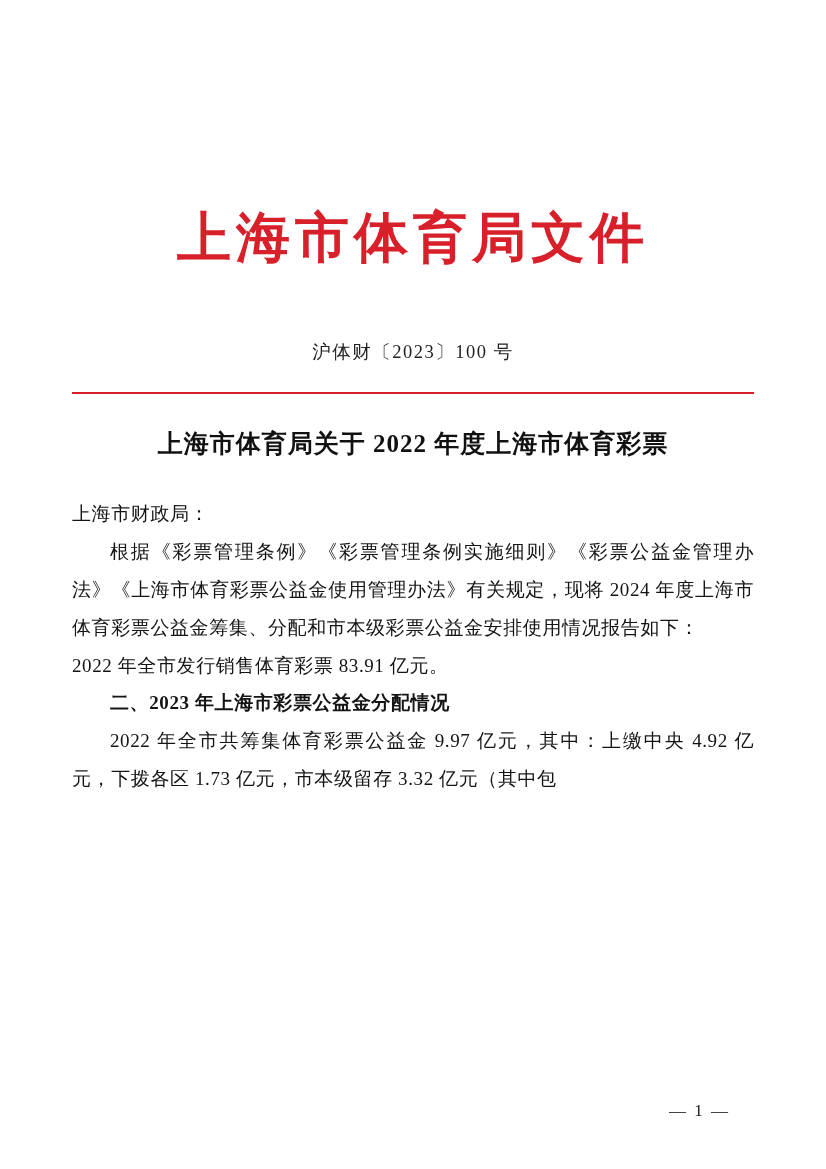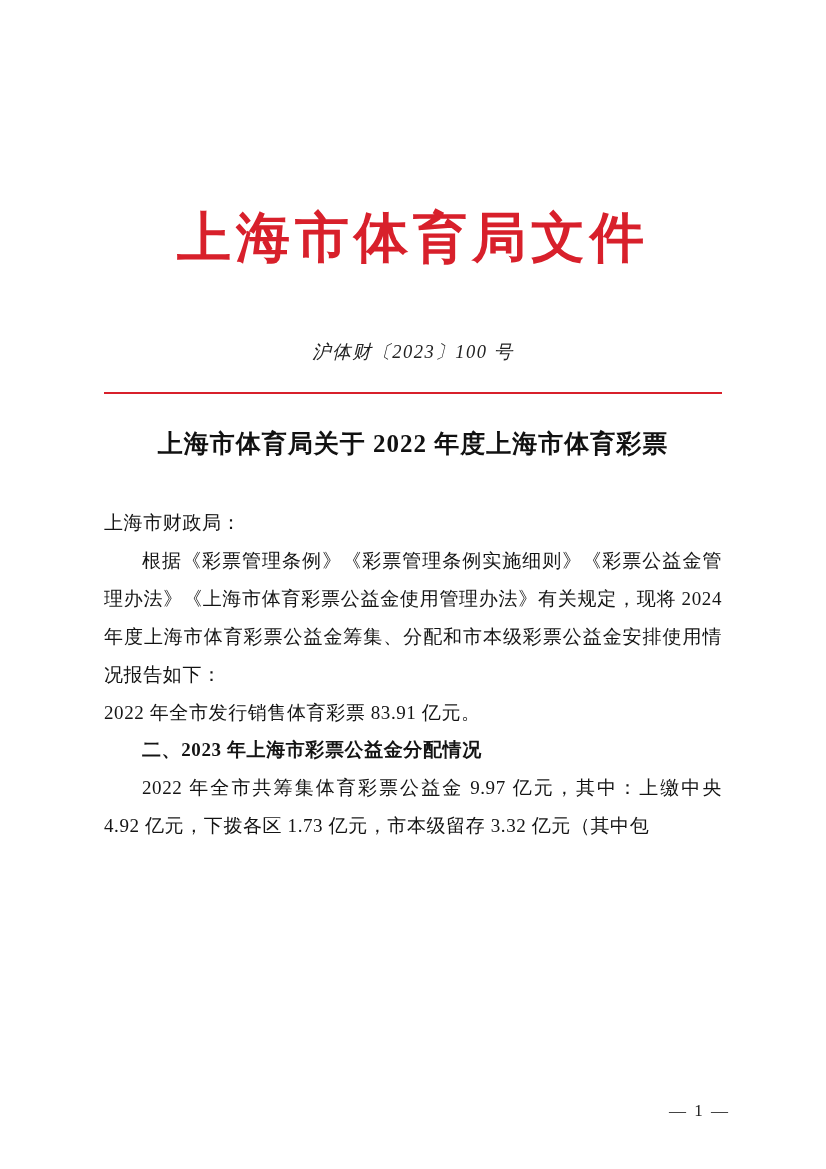--- a/index.html
+++ b/index.html
@@ -11,60 +11,59 @@
     width: 826px;
     height: 1169px;
     position: relative;
     font-family: "Liberation Serif", serif;
     color: #1a1a1a;
     overflow: hidden;
   }
   .page {
     position: absolute;
     inset: 0;
-    padding: 0 104px;
+    padding: 0 72px;
     box-sizing: border-box;
   }
   .doc-title {
     margin-top: 206px;
     text-align: center;
     color: #d8202b;
     font-family: "Liberation Serif", serif;
     font-weight: bold;
     font-size: 54px;
     letter-spacing: 5px;
     line-height: 1.2;
     white-space: nowrap;
   }
   .doc-number {
     margin-top: 68px;
     text-align: center;
     font-size: 18.5px;
     letter-spacing: 1.5px;
     color: #222;
     font-family: "Liberation Serif", serif;
-    font-style: italic;
   }
   .red-rule {
     margin-top: 28px;
     height: 2px;
     background: #d8202b;
   }
   .headline {
     margin-top: 30px;
     text-align: center;
     font-size: 25px;
     font-weight: bold;
     line-height: 1.62;
     letter-spacing: 1px;
     color: #111;
   }
   .headline .l2 { display: block; }
   .body-block {
-    margin-top: 40px;
+    margin-top: 31px;
   }
   .p {
     font-size: 19px;
     line-height: 2.0;
     letter-spacing: 0.6px;
     color: #141414;
     text-align: justify;
     text-justify: inter-ideograph;
   }
   .p.indent { text-indent: 38px; }

